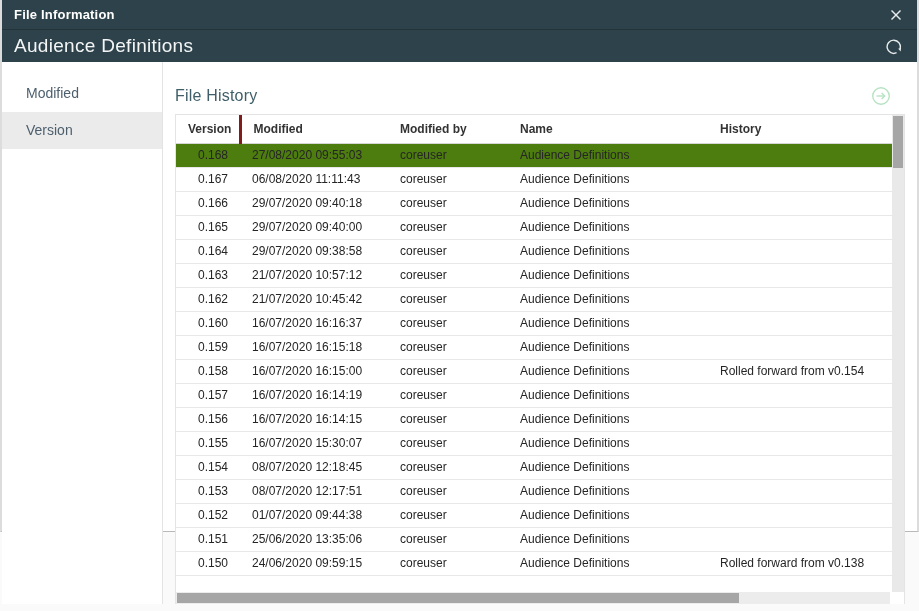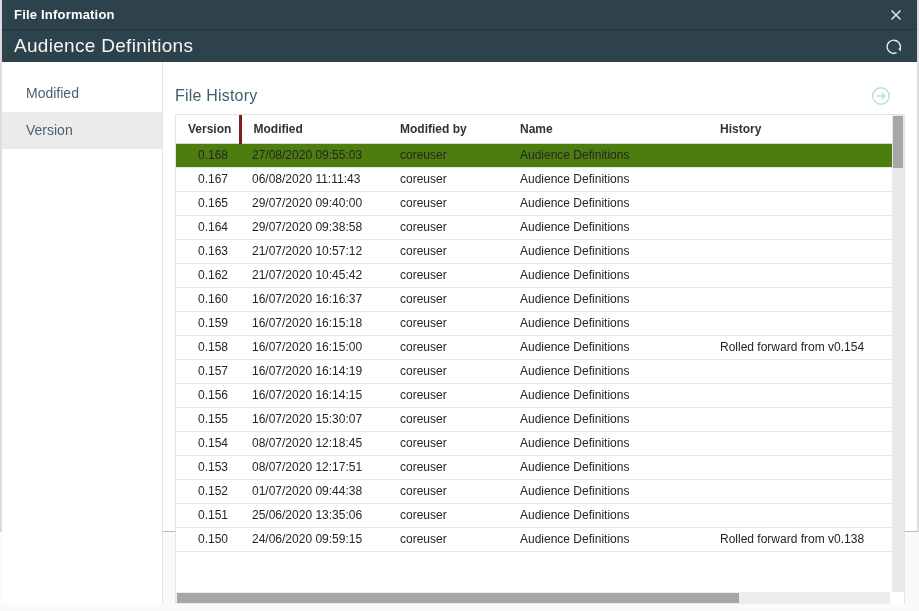--- a/index.html
+++ b/index.html
@@ -160,20 +160,27 @@
                 <td></td>
               </tr>
               <tr>
                 <td>0.167</td>
                 <td>06/08/2020 11:11:43</td>
                 <td>coreuser</td>
                 <td>Audience Definitions</td>
                 <td></td>
               </tr>
               <tr>
+                <td>0.166</td>
+                <td>29/07/2020 09:40:18</td>
+                <td>coreuser</td>
+                <td>Audience Definitions</td>
+                <td></td>
+              </tr>
+              <tr>
                 <td>0.165</td>
                 <td>29/07/2020 09:40:00</td>
                 <td>coreuser</td>
                 <td>Audience Definitions</td>
                 <td></td>
               </tr>
               <tr>
                 <td>0.164</td>
                 <td>29/07/2020 09:38:58</td>
                 <td>coreuser</td>

